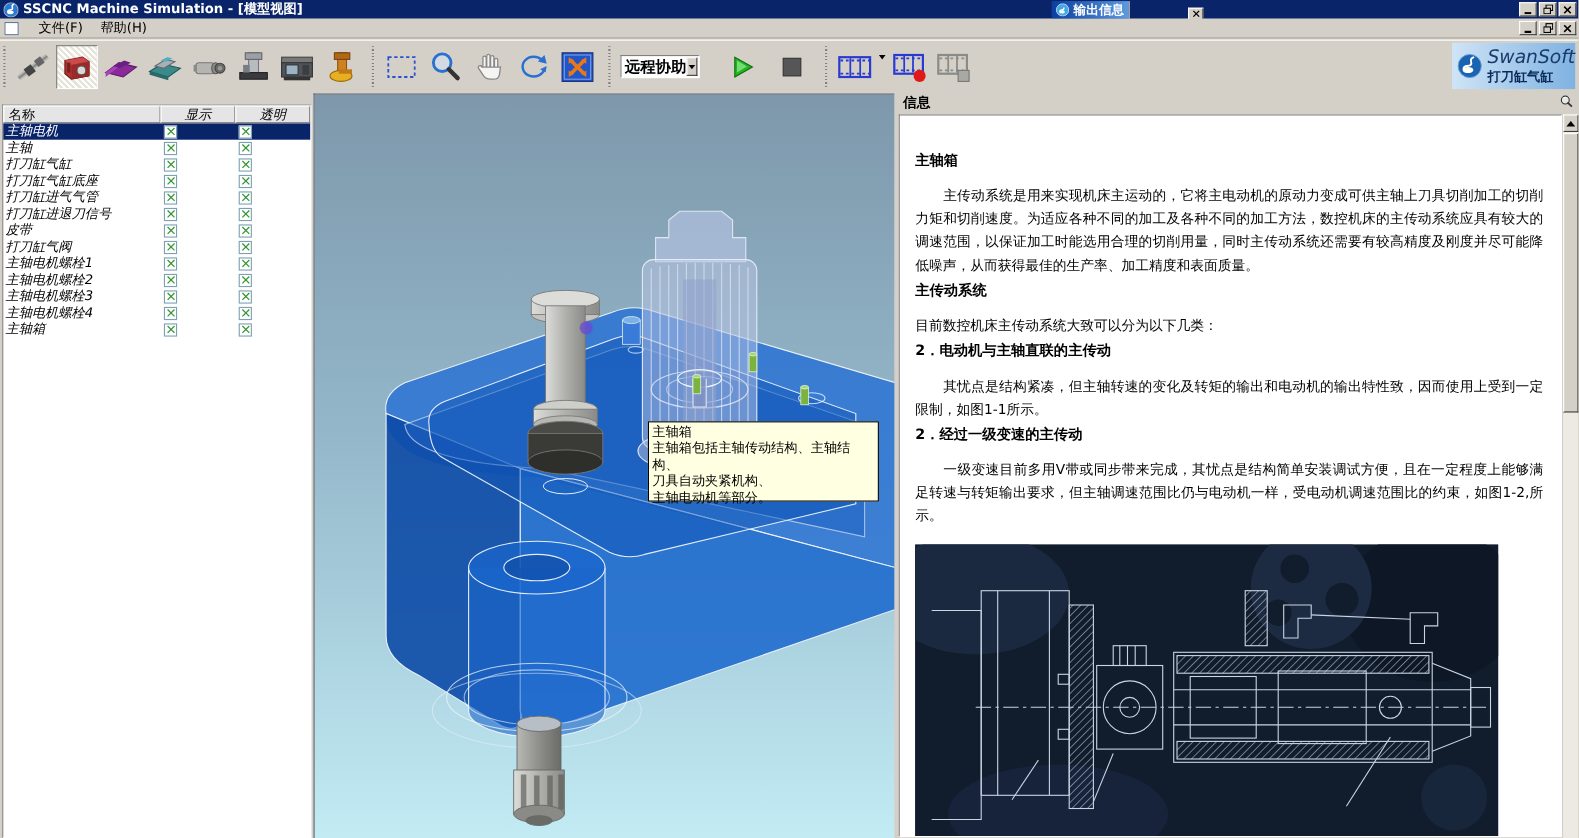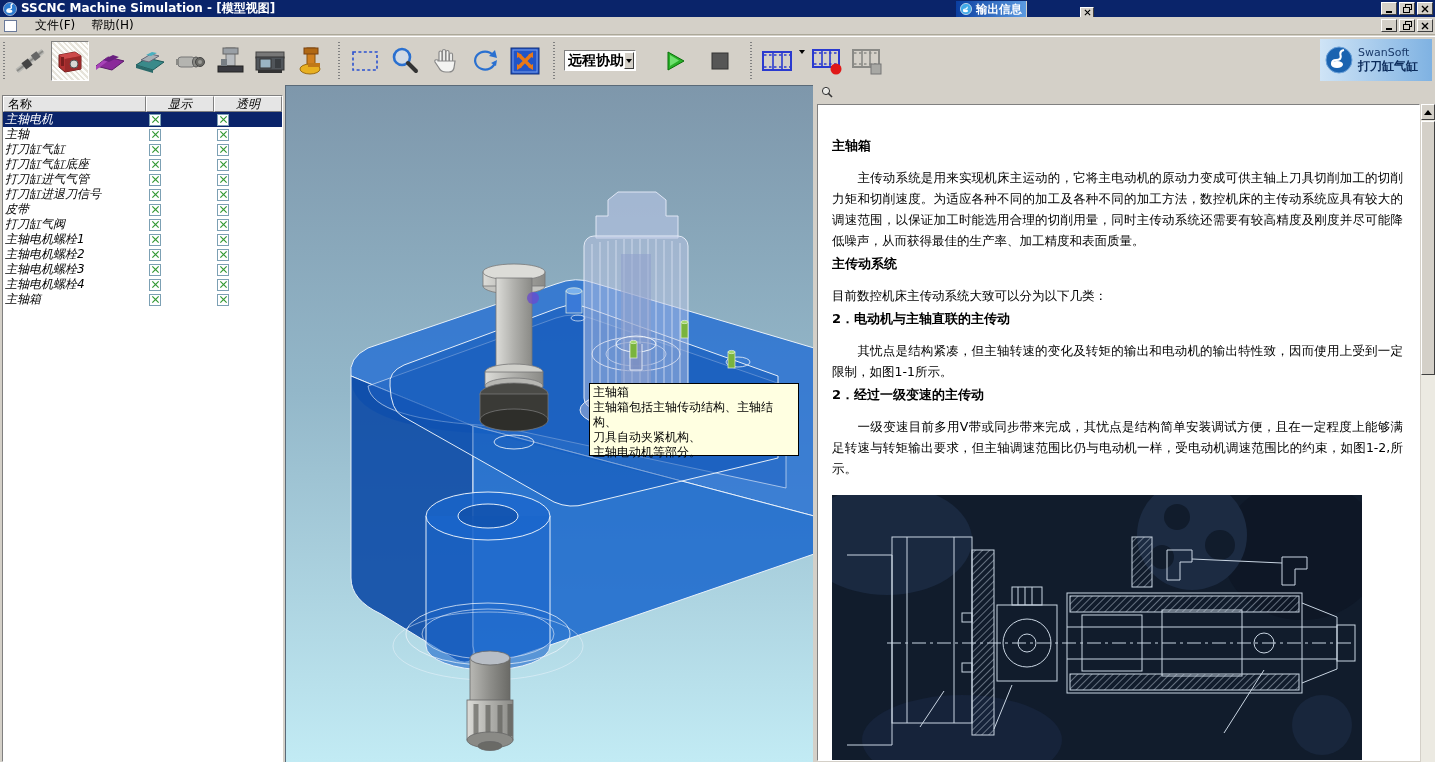--- a/index.html
+++ b/index.html
@@ -27,21 +27,21 @@
   .toolbar { position:absolute; left:0; top:36px; width:1435px; height:48px; background:#d4d0c8; border-top:1px solid #fff; display:flex; align-items:center; }
   .grip { width:3px; height:38px; margin:0 4px 0 3px; background:repeating-linear-gradient(180deg,#808080 0 1px,transparent 1px 3px); background-size:2px 100%; background-repeat:no-repeat; background-position:0 0; }
   .tbtn { width:38px; height:40px; display:flex; align-items:center; justify-content:center; margin:0 1px; border:1px solid transparent; }
   .tbtn.pressed { border-color:#808080 #fff #fff #808080; background:repeating-linear-gradient(45deg,#fdfdfb 0 2px,#e6e3da 2px 4px); }
   .combo { width:72px; height:21px; background:#fff; border:1px solid; border-color:#808080 #fff #fff #808080; display:flex; align-items:center; margin-left:4px; position:relative; }
   .combo .ctext { flex:1; padding-left:3px; font-weight:bold; font-size:14px; white-space:nowrap; }
   .cbtn { width:16px; height:17px; margin-right:1px; background:#d4d0c8; border:1px solid; border-color:#fff #404040 #404040 #fff; display:flex; align-items:center; justify-content:center; }
   .tri-dn { width:0; height:0; border-left:3px solid transparent; border-right:3px solid transparent; border-top:4px solid #000; }
   .logo { position:absolute; right:3px; top:2px; width:112px; height:42px; background:linear-gradient(90deg,#cfe4f6,#7fb2e2); display:flex; align-items:center; padding-left:4px; }
   .logo .ltxt { margin-left:4px; line-height:1.25; }
-  .logo .l1 { font-size:11px; color:#1a3a6a; }
+  .logo .l1 { font-size:17px; color:#1a3a6a;font-style:italic; }
   .logo .l2 { font-size:12px; font-weight:bold; color:#0a2a5a; }
 
   
   .main { position:absolute; left:0; top:84px; width:1435px; height:678px; background:#d4d0c8; }
 
   
   .leftpanel { position:absolute; left:2px; top:11px; width:281px; height:667px; background:#fff; border:1px solid; border-color:#808080 #fff #fff #808080; }
   .phead { display:flex; height:16px; }
   .phcell { background:#e5e5e5; border:1px solid; border-color:#fff #808080 #808080 #fff; font-size:12px; display:flex; align-items:center; }
   .phcell.c0 { width:143px; padding-left:4px; }
@@ -674,20 +674,21 @@
       <div class="tooltip">
         <div class="tt-title">主轴箱</div>
         <div class="tt-line">主轴箱包括主轴传动结构、主轴结构、</div>
         <div class="tt-line">刀具自动夹紧机构、</div>
         <div class="tt-line">主轴电动机等部分。</div>
       </div>
     </div>
 
     <div class="rightpanel">
       <div class="infohdr">
+        <span class="ititle">信息</span>
         <span>
           <svg width="12" height="12" viewBox="0 0 12 12">
               <circle cx="5" cy="5" r="3.6" fill="#e8e8e4" stroke="#333"></circle>
               <path d="M7,7 L11,11" stroke="#333" stroke-width="1.6"></path>
               <path d="M3.5,3.5 a2,2 0 0 1 2,-1" stroke="#fff" fill="none"></path>
             </svg>
         </span>
       </div>
       <div class="infobody">
         <div>

